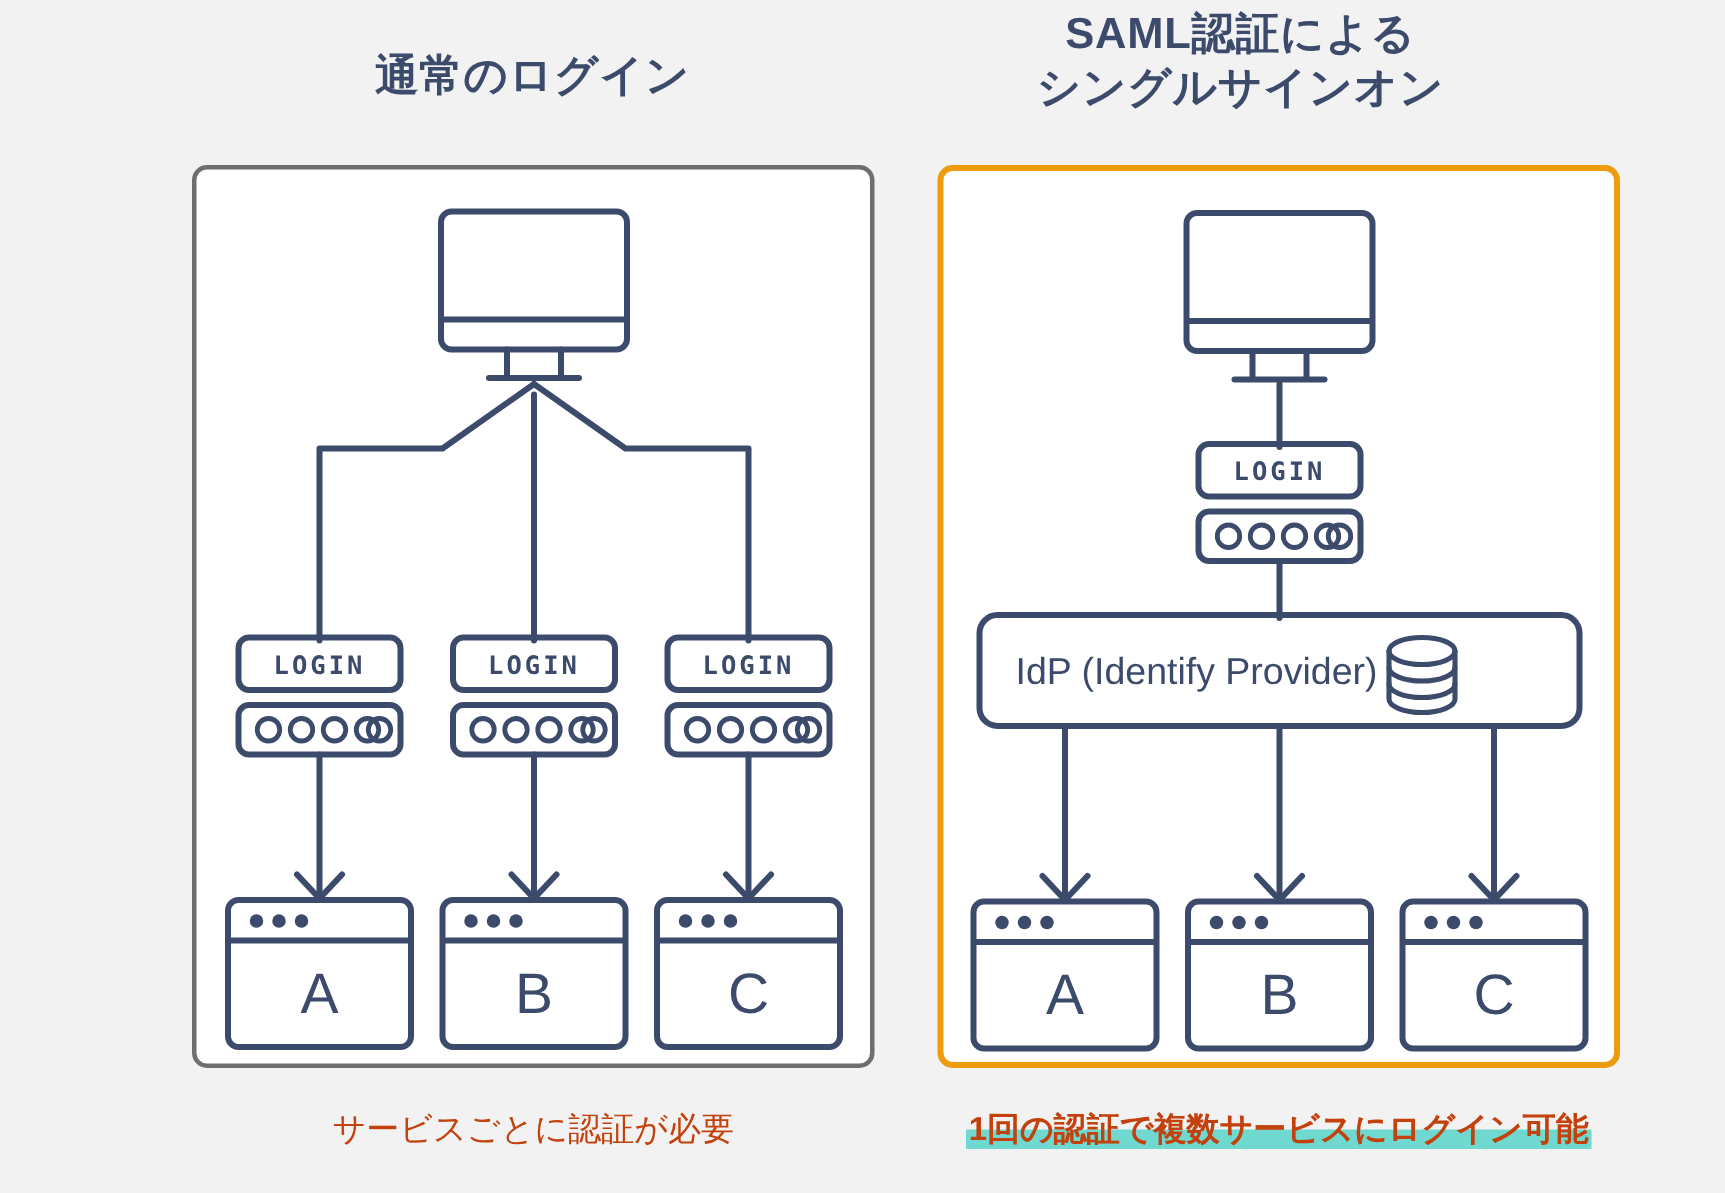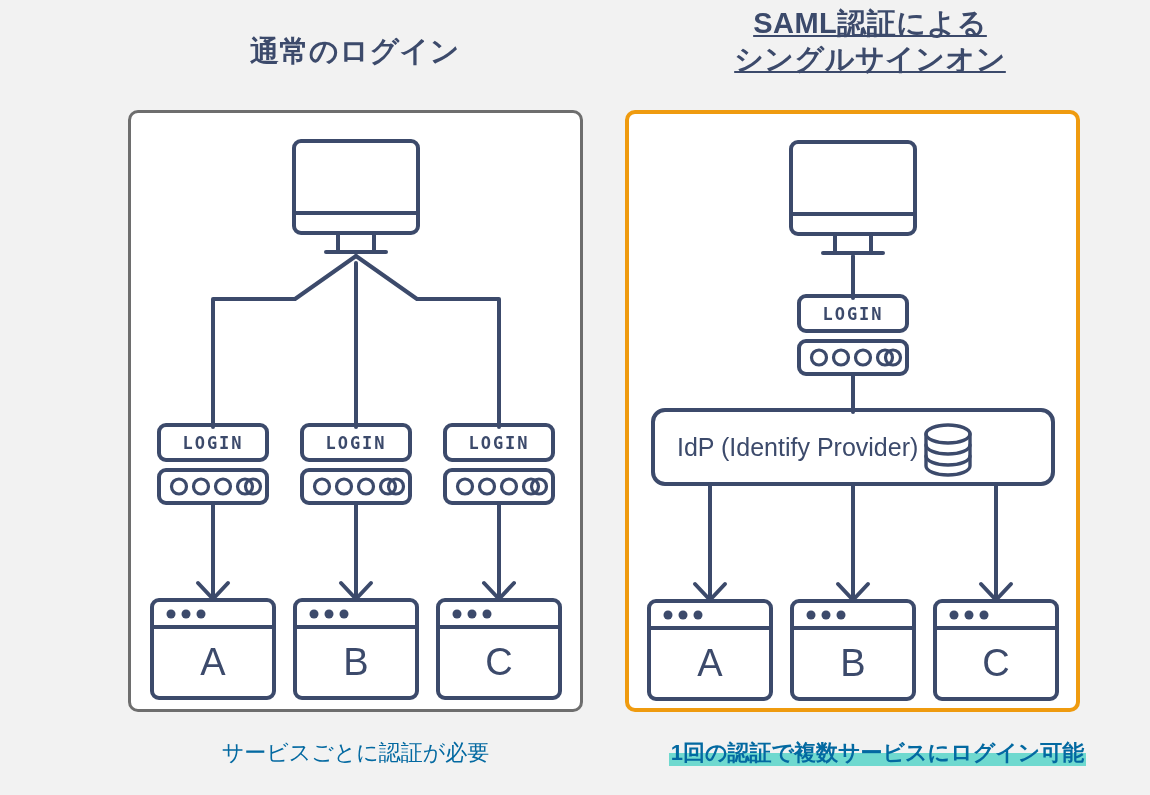--- a/index.html
+++ b/index.html
@@ -29,25 +29,24 @@
     letter-spacing: 0.5px;
     line-height: 1.25;
   }
   #title-left {
     left: 100px;
     top: 33px;
     width: 470px;
     font-size: 29px;
   }
   #title-right {
-    left: 615px;
+    left: 572px;
     top: 5px;
     width: 470px;
     font-size: 29px;
-    text-decoration: underline;
   }
   .title-line { display: block; }
 
   
   .panel {
     position: absolute;
     background: #ffffff;
     border-radius: 10px;
     box-sizing: border-box;
   }
@@ -72,32 +71,32 @@
     top: 0;
     width: 100%;
     height: 100%;
     overflow: visible;
   }
 
   
   .caption {
     position: absolute;
     text-align: center;
-    color: #0369a1;
+    color: #c2410c;
     font-size: 22px;
     line-height: 1;
     white-space: nowrap;
   }
   #caption-left {
     left: 108px;
     top: 742px;
     width: 455px;
   }
   #caption-right {
-    left: 615px;
+    left: 590px;
     top: 742px;
     width: 485px;
   }
   .caption-text {
     position: relative;
     display: inline-block;
     padding: 0 2px;
   }
   .caption-hl .hl-band {
     position: absolute;

